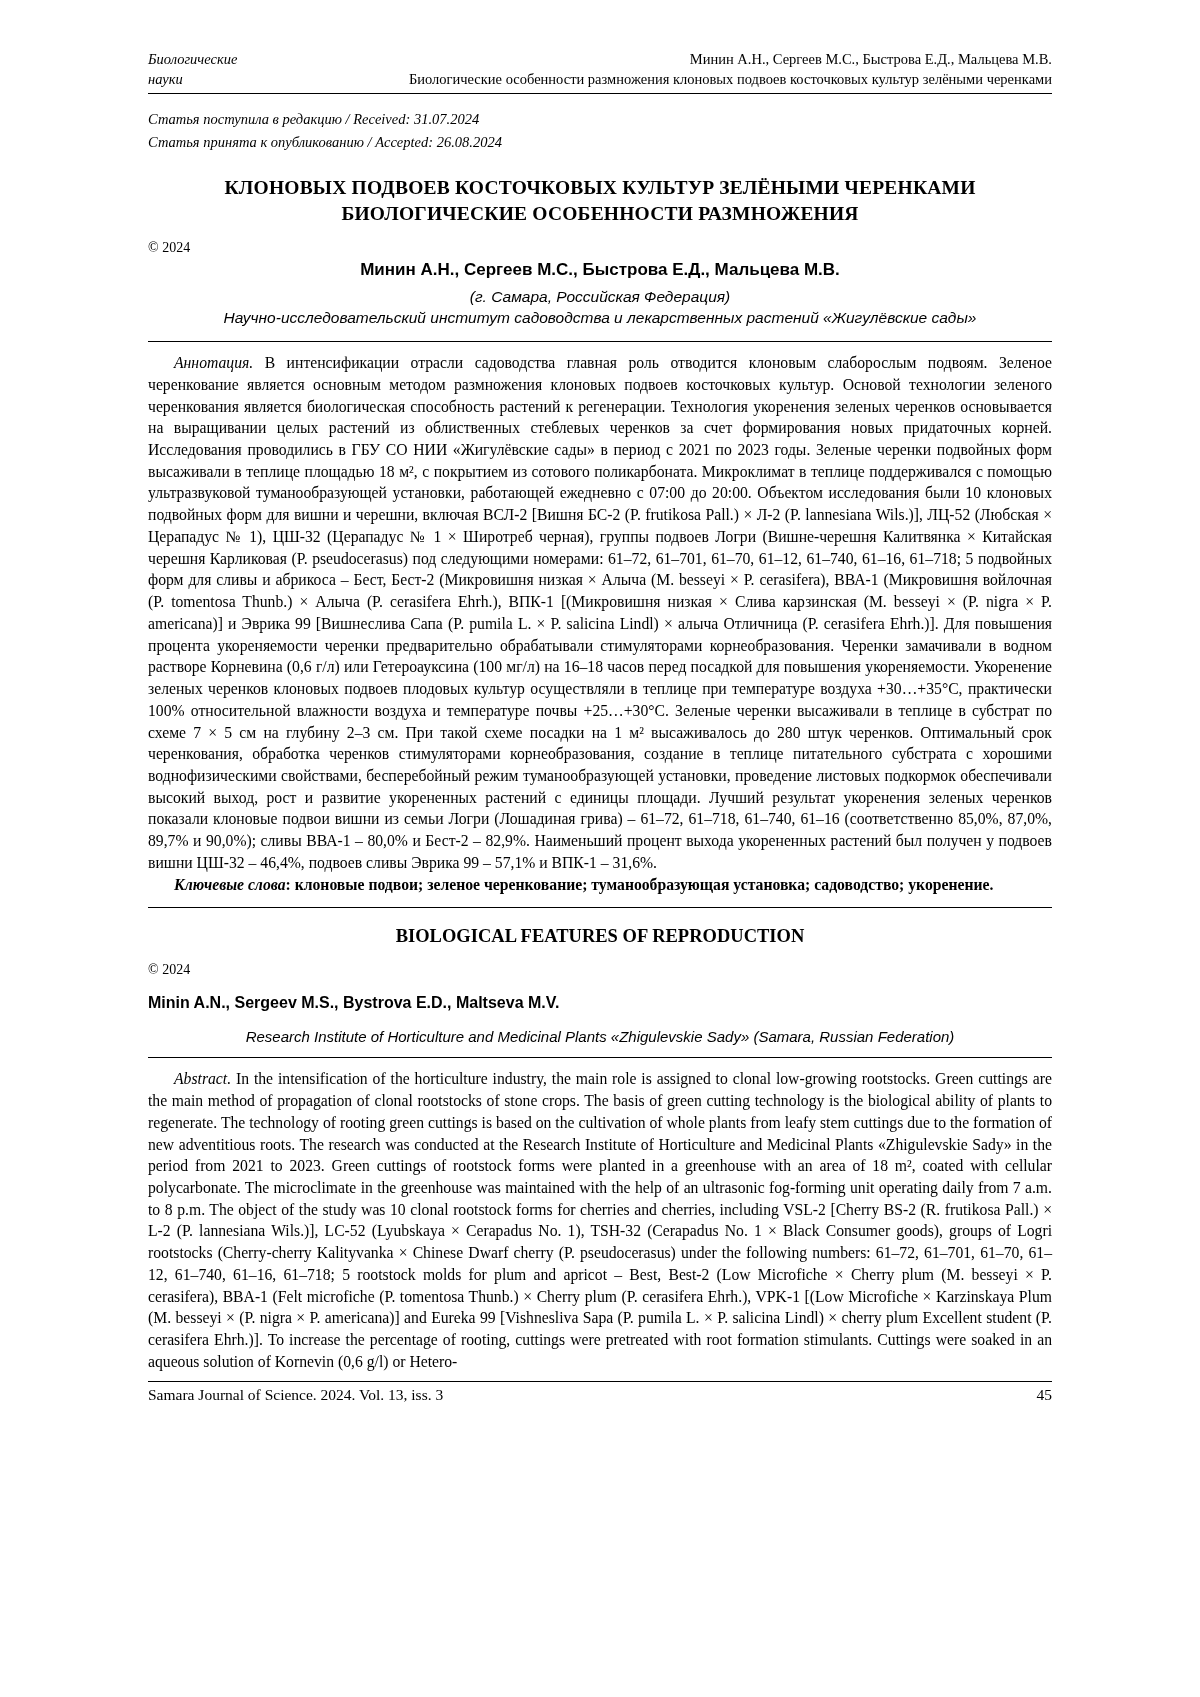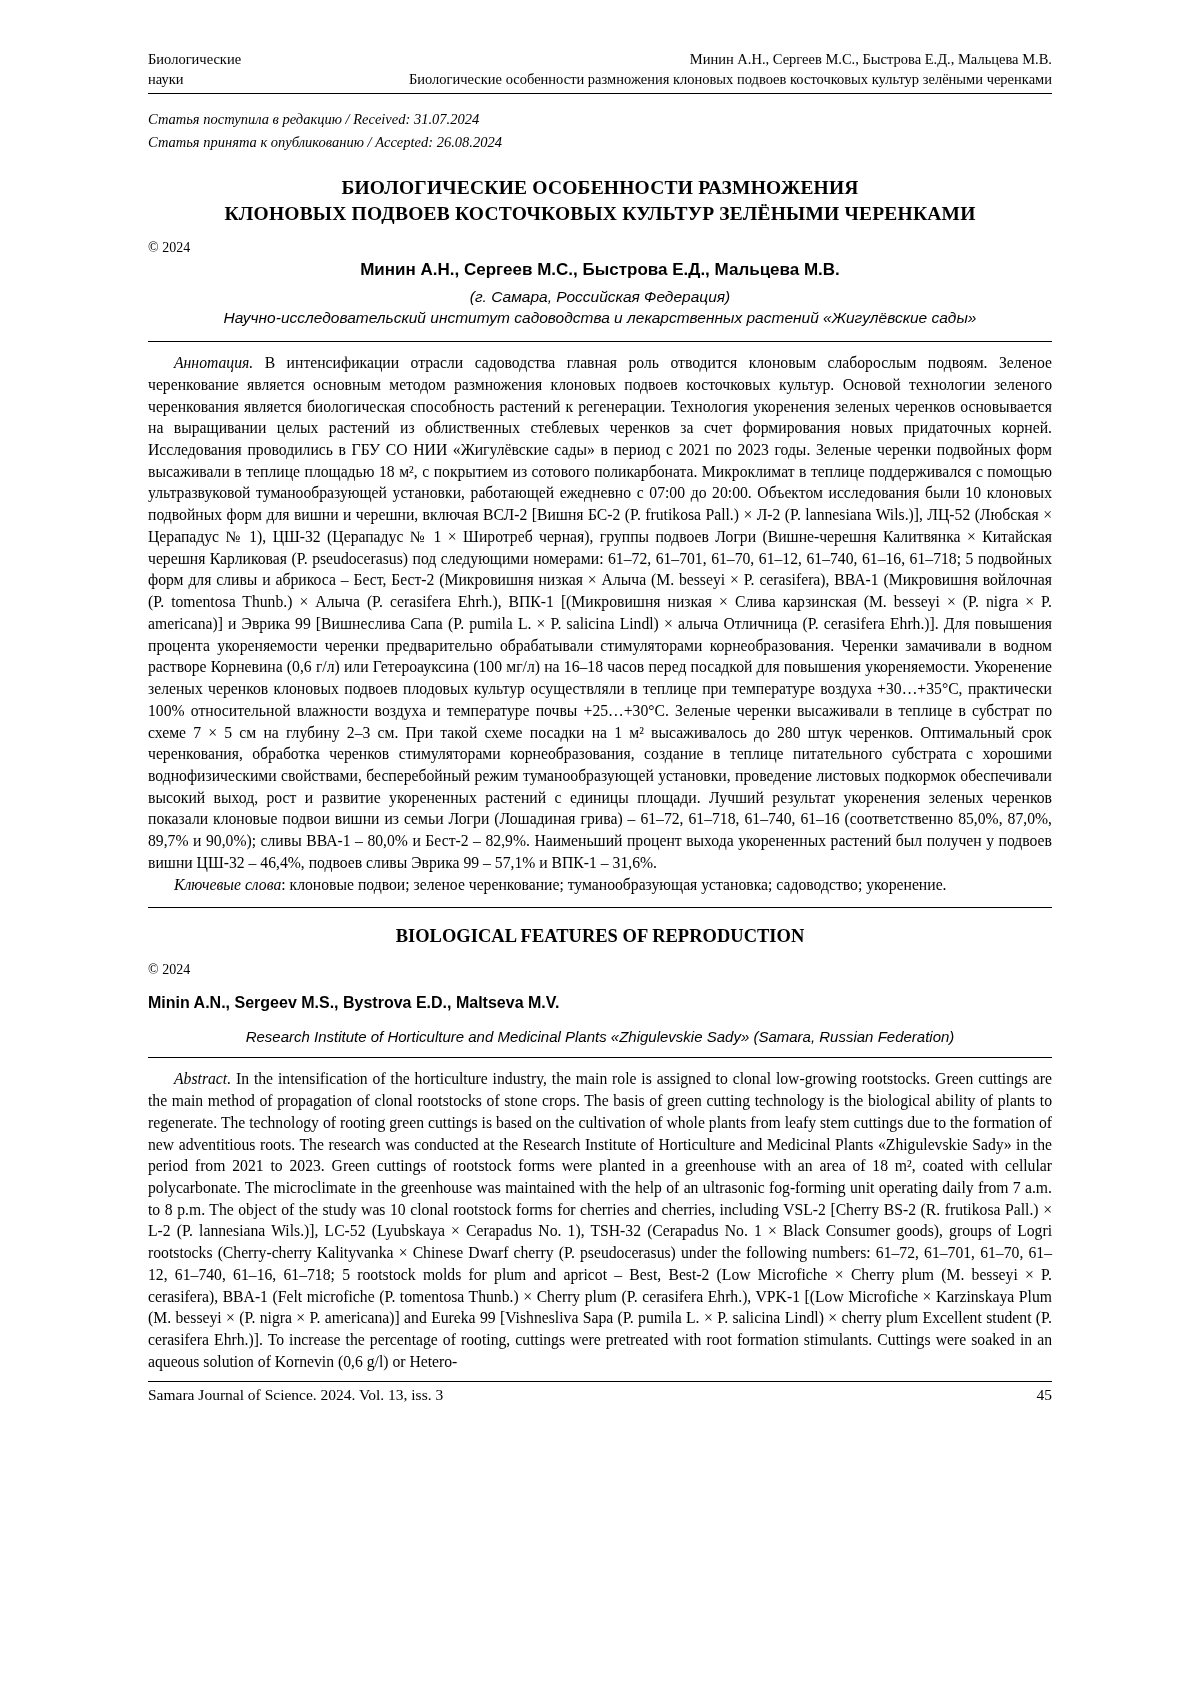--- a/index.html
+++ b/index.html
@@ -26,20 +26,21 @@
   .runhead {
     display: flex;
     flex-direction: row;
     align-items: flex-start;
     font-size: 14.5px;
     line-height: 1.35;
   }
   .runhead-left {
     width: 150px;
     flex: 0 0 150px;
+    font-style: italic;
     font-family: "Liberation Serif", serif;
   }
   .runhead-right {
     flex: 1 1 auto;
     text-align: right;
   }
   .runhead-right .line1 { display: block; }
   .runhead-right .line2 { display: block; }
   .runhead-rule {
     border: 0;
@@ -98,21 +99,21 @@
   }
 
   
   .abstract {
     text-align: justify;
     font-size: 15.7px;
     line-height: 1.385;
     hyphens: auto;
   }
   .abstract p { margin: 0; text-indent: 26px; }
-  .keywords { margin-top: 2px; text-indent: 26px; }
+  .keywords { margin-top: 2px; text-indent: 26px; font-weight: bold; }
 
   
   .title-en {
     margin-top: 16px;
     text-align: center;
     font-family: "Liberation Serif", serif;
     font-weight: bold;
     font-size: 18.5px;
     line-height: 1.4;
   }
@@ -162,22 +163,22 @@
   <hr class="runhead-rule">
 
   <div class="meta">
     <div class="meta-right">
       <div>Статья поступила в редакцию / Received: 31.07.2024</div>
       <div>Статья принята к опубликованию / Accepted: 26.08.2024</div>
     </div>
   </div>
 
   <div class="title-ru">
+    <div>КЛОНОВЫХ ПОДВОЕВ КОСТОЧКОВЫХ КУЛЬТУР ЗЕЛЁНЫМИ ЧЕРЕНКАМИ</div>
     <div>БИОЛОГИЧЕСКИЕ ОСОБЕННОСТИ РАЗМНОЖЕНИЯ</div>
-    <div>КЛОНОВЫХ ПОДВОЕВ КОСТОЧКОВЫХ КУЛЬТУР ЗЕЛЁНЫМИ ЧЕРЕНКАМИ</div>
   </div>
 
   <div class="copyright">© 2024</div>
 
   <div class="authors-ru">Минин А.Н., Сергеев М.С., Быстрова Е.Д., Мальцева М.В.</div>
 
   <div class="affil-ru">
     <div>(г. Самара, Российская Федерация)</div>
     <div>Научно-исследовательский институт садоводства и лекарственных растений «Жигулёвские сады»</div>
   </div>

